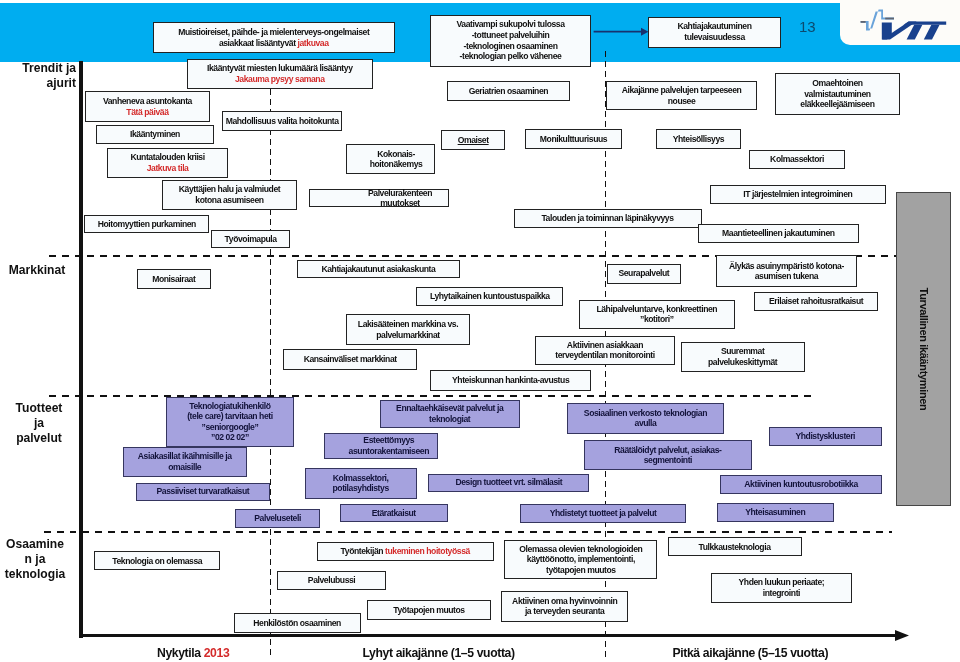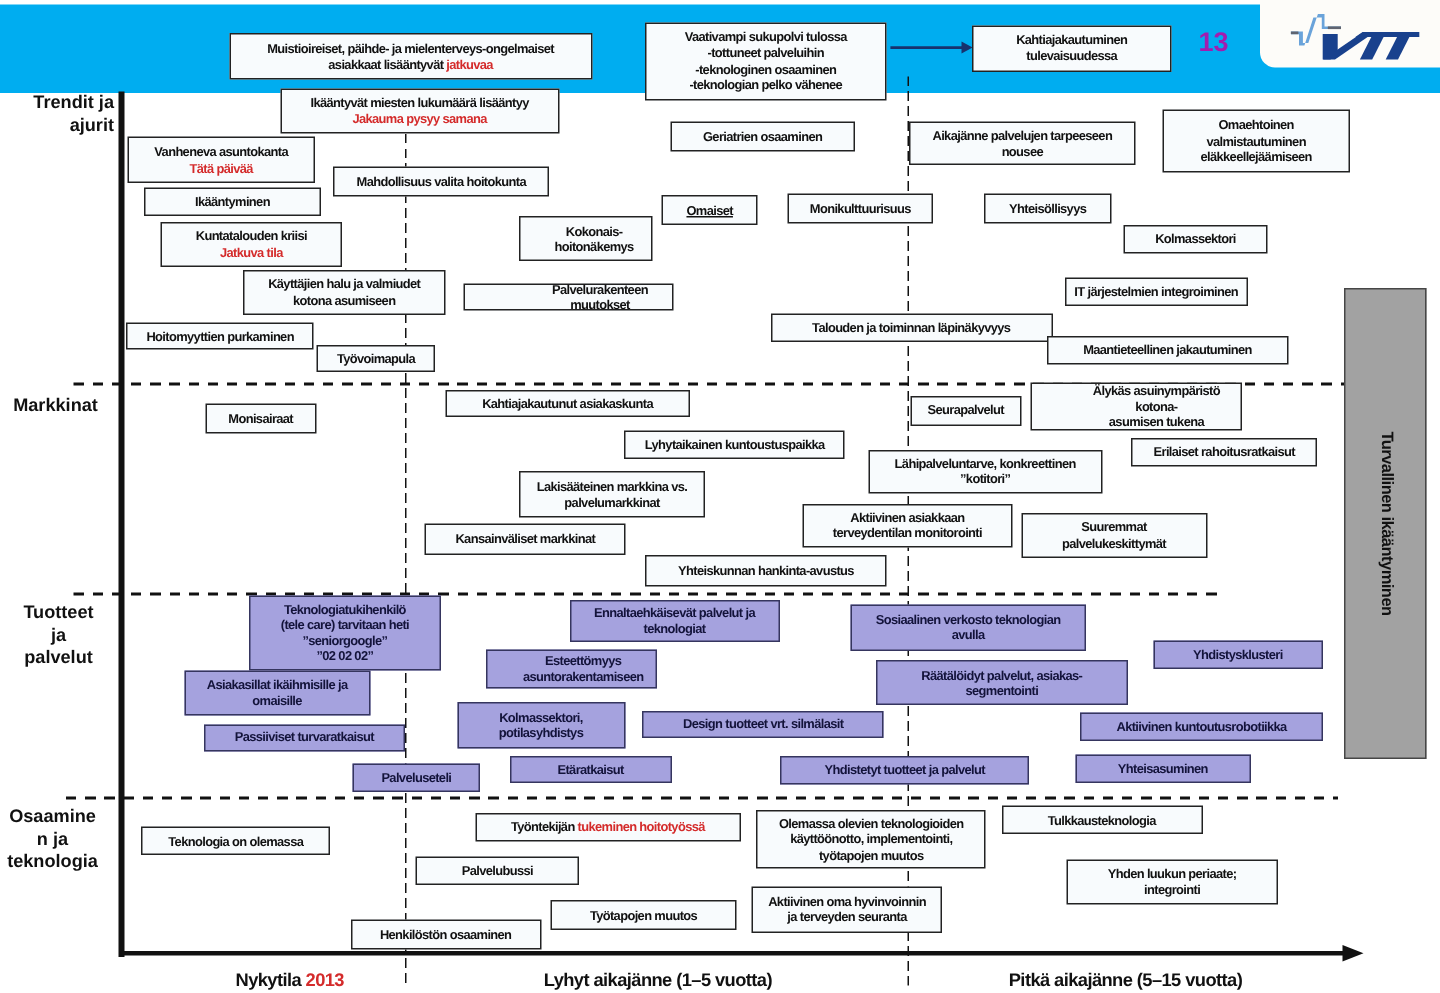--- a/index.html
+++ b/index.html
@@ -1,20 +1,20 @@
 <!DOCTYPE html>
 <html><head>
 <meta charset="utf-8">
 <style>
   html,body{margin:0;padding:0;background:#fff;}
   body{width:960px;height:662px;font-family:"Liberation Sans",sans-serif;overflow:hidden;}
   #stage{position:relative;width:960px;height:662px;background:#fff;}
   .band{position:absolute;left:0;top:3px;width:960px;height:58.5px;background:#00adf0;}
   .logoplate{position:absolute;left:839.5px;top:0;width:120.5px;height:45px;background:#fdfcf9;border-bottom-left-radius:10px;}
-  .pageno{position:absolute;color:#a21caf;font-size:18px;font-weight:700;}
+  .pageno{position:absolute;color:#0c4a6e;font-size:15px;font-weight:400;}
   .box{position:absolute;box-sizing:border-box;border:1.4px solid #222;background:#f8fbfd;
        display:flex;align-items:center;justify-content:center;text-align:center;
        font-size:8.6px;font-weight:700;color:#111;line-height:10.6px;padding:0 1px;letter-spacing:-0.42px;}
   .box.p{background:#a5a2de;border-color:#35355e;color:#13133a;}
   .rowlabel{position:absolute;font-size:12.1px;font-weight:700;color:#111;text-align:center;line-height:15.4px;}
   .axis{position:absolute;background:#111;}
   .dh{position:absolute;height:2.4px;background:repeating-linear-gradient(90deg,#111 0px,#111 6.9px,rgba(0,0,0,0) 6.9px,rgba(0,0,0,0) 12.8px);}
   .dv{position:absolute;width:1.45px;background:repeating-linear-gradient(180deg,#111 0px,#111 6.3px,rgba(0,0,0,0) 6.3px,rgba(0,0,0,0) 10px);}
   .graybar{position:absolute;background:#a2a2a2;border:1.3px solid #464646;box-sizing:border-box;}
   .graybar span{position:absolute;left:50%;top:50%;transform:translate(-50%,-50%) rotate(90deg);white-space:nowrap;font-size:11px;font-weight:700;color:#111;letter-spacing:-0.35px;}
@@ -79,21 +79,21 @@
       </div>
       <div class="box" style="left: 605.9px; top: 81.3px; width: 151.3px; height: 29.2px;">
         <div><span class="">Aikajänne palvelujen tarpeeseen</span><br><span class="">nousee</span></div>
       </div>
       <div class="box" style="left: 774.7px; top: 73.1px; width: 125.5px; height: 42.2px;">
         <div><span class="">Omaehtoinen</span><br><span class="">valmistautuminen</span><br><span class="">eläkkeellejäämiseen</span></div>
       </div>
       <div class="box" style="left: 85px; top: 91px; width: 124.9px; height: 31px;">
         <div><span class="">Vanheneva asuntokanta</span><br><span class="red">Tätä päivää</span></div>
       </div>
-      <div class="box" style="left: 222.2px; top: 110.5px; width: 144px; height: 20.7px;">
+      <div class="box" style="left: 222.2px; top: 110.5px; width: 120px; height: 20.7px;">
         <div><span class="">Mahdollisuus valita hoitokunta</span></div>
       </div>
       <div class="box" style="left: 96.2px; top: 124.5px; width: 117.6px; height: 19.8px;">
         <div><span class="">Ikääntyminen</span></div>
       </div>
       <div class="box" style="left: 441.3px; top: 129.8px; width: 63.7px; height: 20.6px; text-decoration: underline;">
         <div><span class="">Omaiset</span></div>
       </div>
       <div class="box" style="left: 525.2px; top: 129px; width: 96.7px; height: 20px;">
         <div><span class="">Monikulttuurisuus</span></div>
@@ -109,39 +109,39 @@
       </div>
       <div class="box" style="left: 749px; top: 149.6px; width: 96px; height: 19.5px;">
         <div><span class="">Kolmassektori</span></div>
       </div>
       <div class="box" style="left: 161.8px; top: 180.2px; width: 135.4px; height: 29.5px;">
         <div><span class="">Käyttäjien halu ja valmiudet</span><br><span class="">kotona asumiseen</span></div>
       </div>
       <div class="box" style="left: 309.2px; top: 188.7px; width: 139.6px; height: 18.8px; padding-left: 43px;">
         <div><span class="">Palvelurakenteen muutokset</span></div>
       </div>
-      <div class="box" style="left: 709.8px; top: 184.9px; width: 122px; height: 19.2px;">
+      <div class="box" style="left: 709.8px; top: 184.9px; width: 176px; height: 19.2px;">
         <div><span class="">IT järjestelmien integroiminen</span></div>
       </div>
       <div class="box" style="left: 84.2px; top: 215.4px; width: 125.2px; height: 18px;">
         <div><span class="">Hoitomyyttien purkaminen</span></div>
       </div>
       <div class="box" style="left: 513.5px; top: 208.8px; width: 188px; height: 19.3px;">
         <div><span class="">Talouden ja toiminnan läpinäkyvyys</span></div>
       </div>
       <div class="box" style="left: 697.5px; top: 223.9px; width: 161.7px; height: 19.6px;">
         <div><span class="">Maantieteellinen jakautuminen</span></div>
       </div>
       <div class="box" style="left: 211px; top: 230.4px; width: 79.3px; height: 17.4px;">
         <div><span class="">Työvoimapula</span></div>
       </div>
       <div class="box" style="left: 297.1px; top: 259.8px; width: 162.6px; height: 18.7px;">
         <div><span class="">Kahtiajakautunut asiakaskunta</span></div>
       </div>
-      <div class="box" style="left: 687px; top: 255.3px; width: 140.9px; height: 31.7px; padding-left: 28px;">
+      <div class="box" style="left: 716px; top: 255.3px; width: 140.9px; height: 31.7px;">
         <div><span class="">Älykäs asuinympäristö kotona-</span><br><span class="">asumisen tukena</span></div>
       </div>
       <div class="box" style="left: 606.5px; top: 263.5px; width: 74.7px; height: 20.4px;">
         <div><span class="">Seurapalvelut</span></div>
       </div>
       <div class="box" style="left: 136.7px; top: 268.7px; width: 74.2px; height: 20.3px;">
         <div><span class="">Monisairaat</span></div>
       </div>
       <div class="box" style="left: 416.3px; top: 287px; width: 147px; height: 19.2px;">
         <div><span class="">Lyhytaikainen kuntoustuspaikka</span></div>

